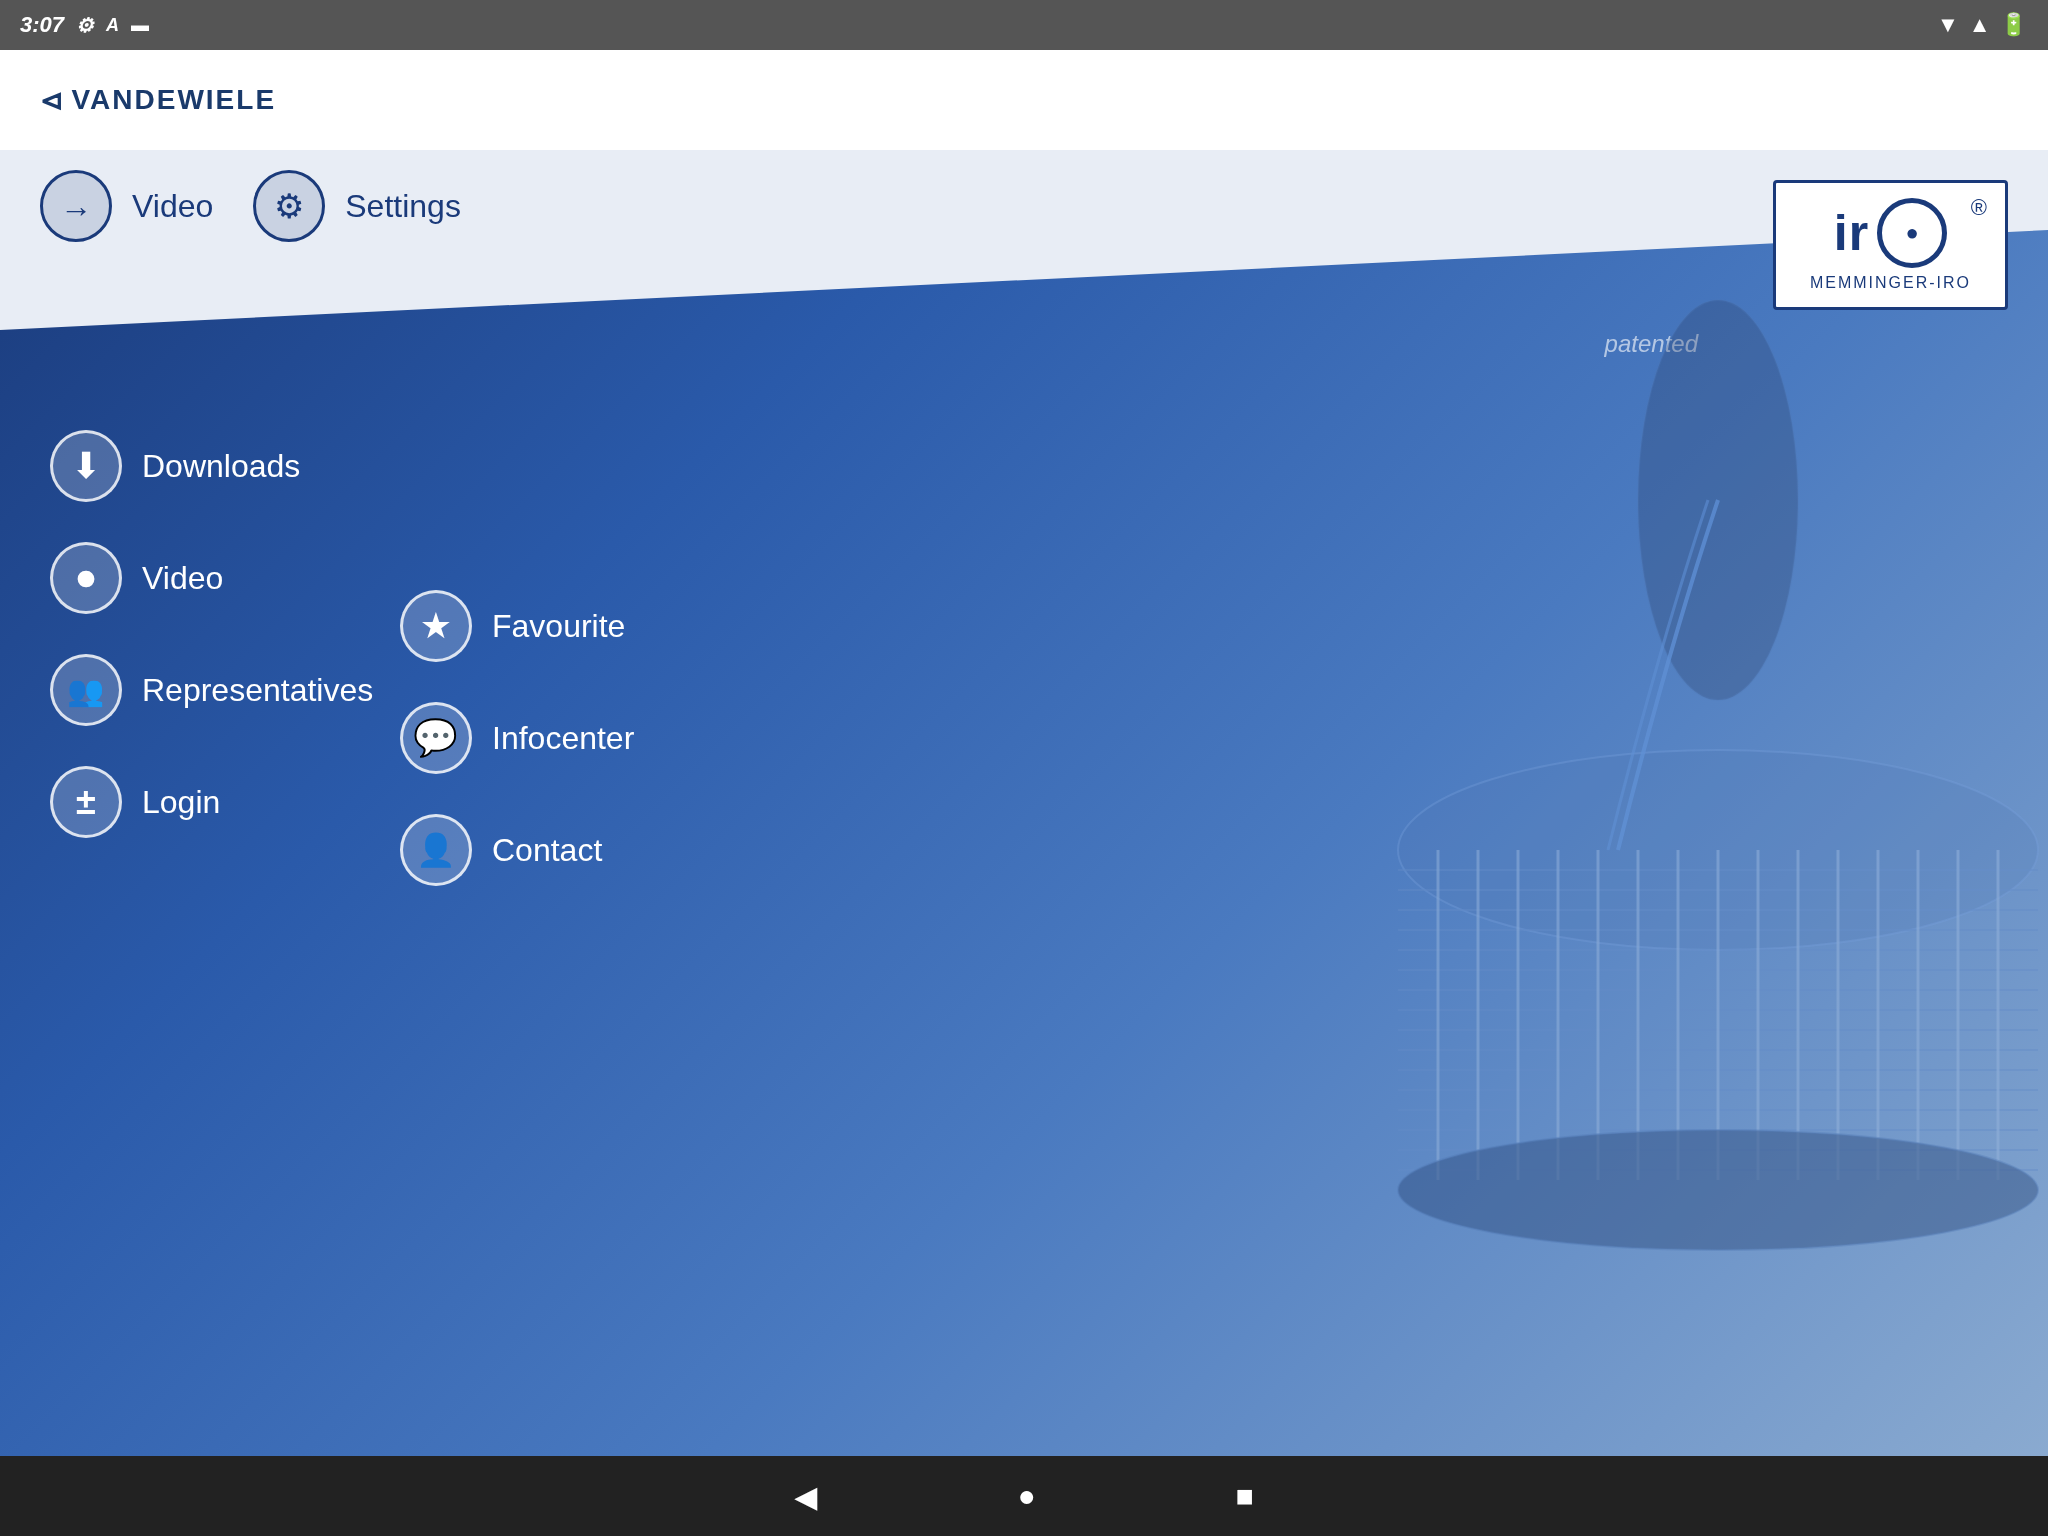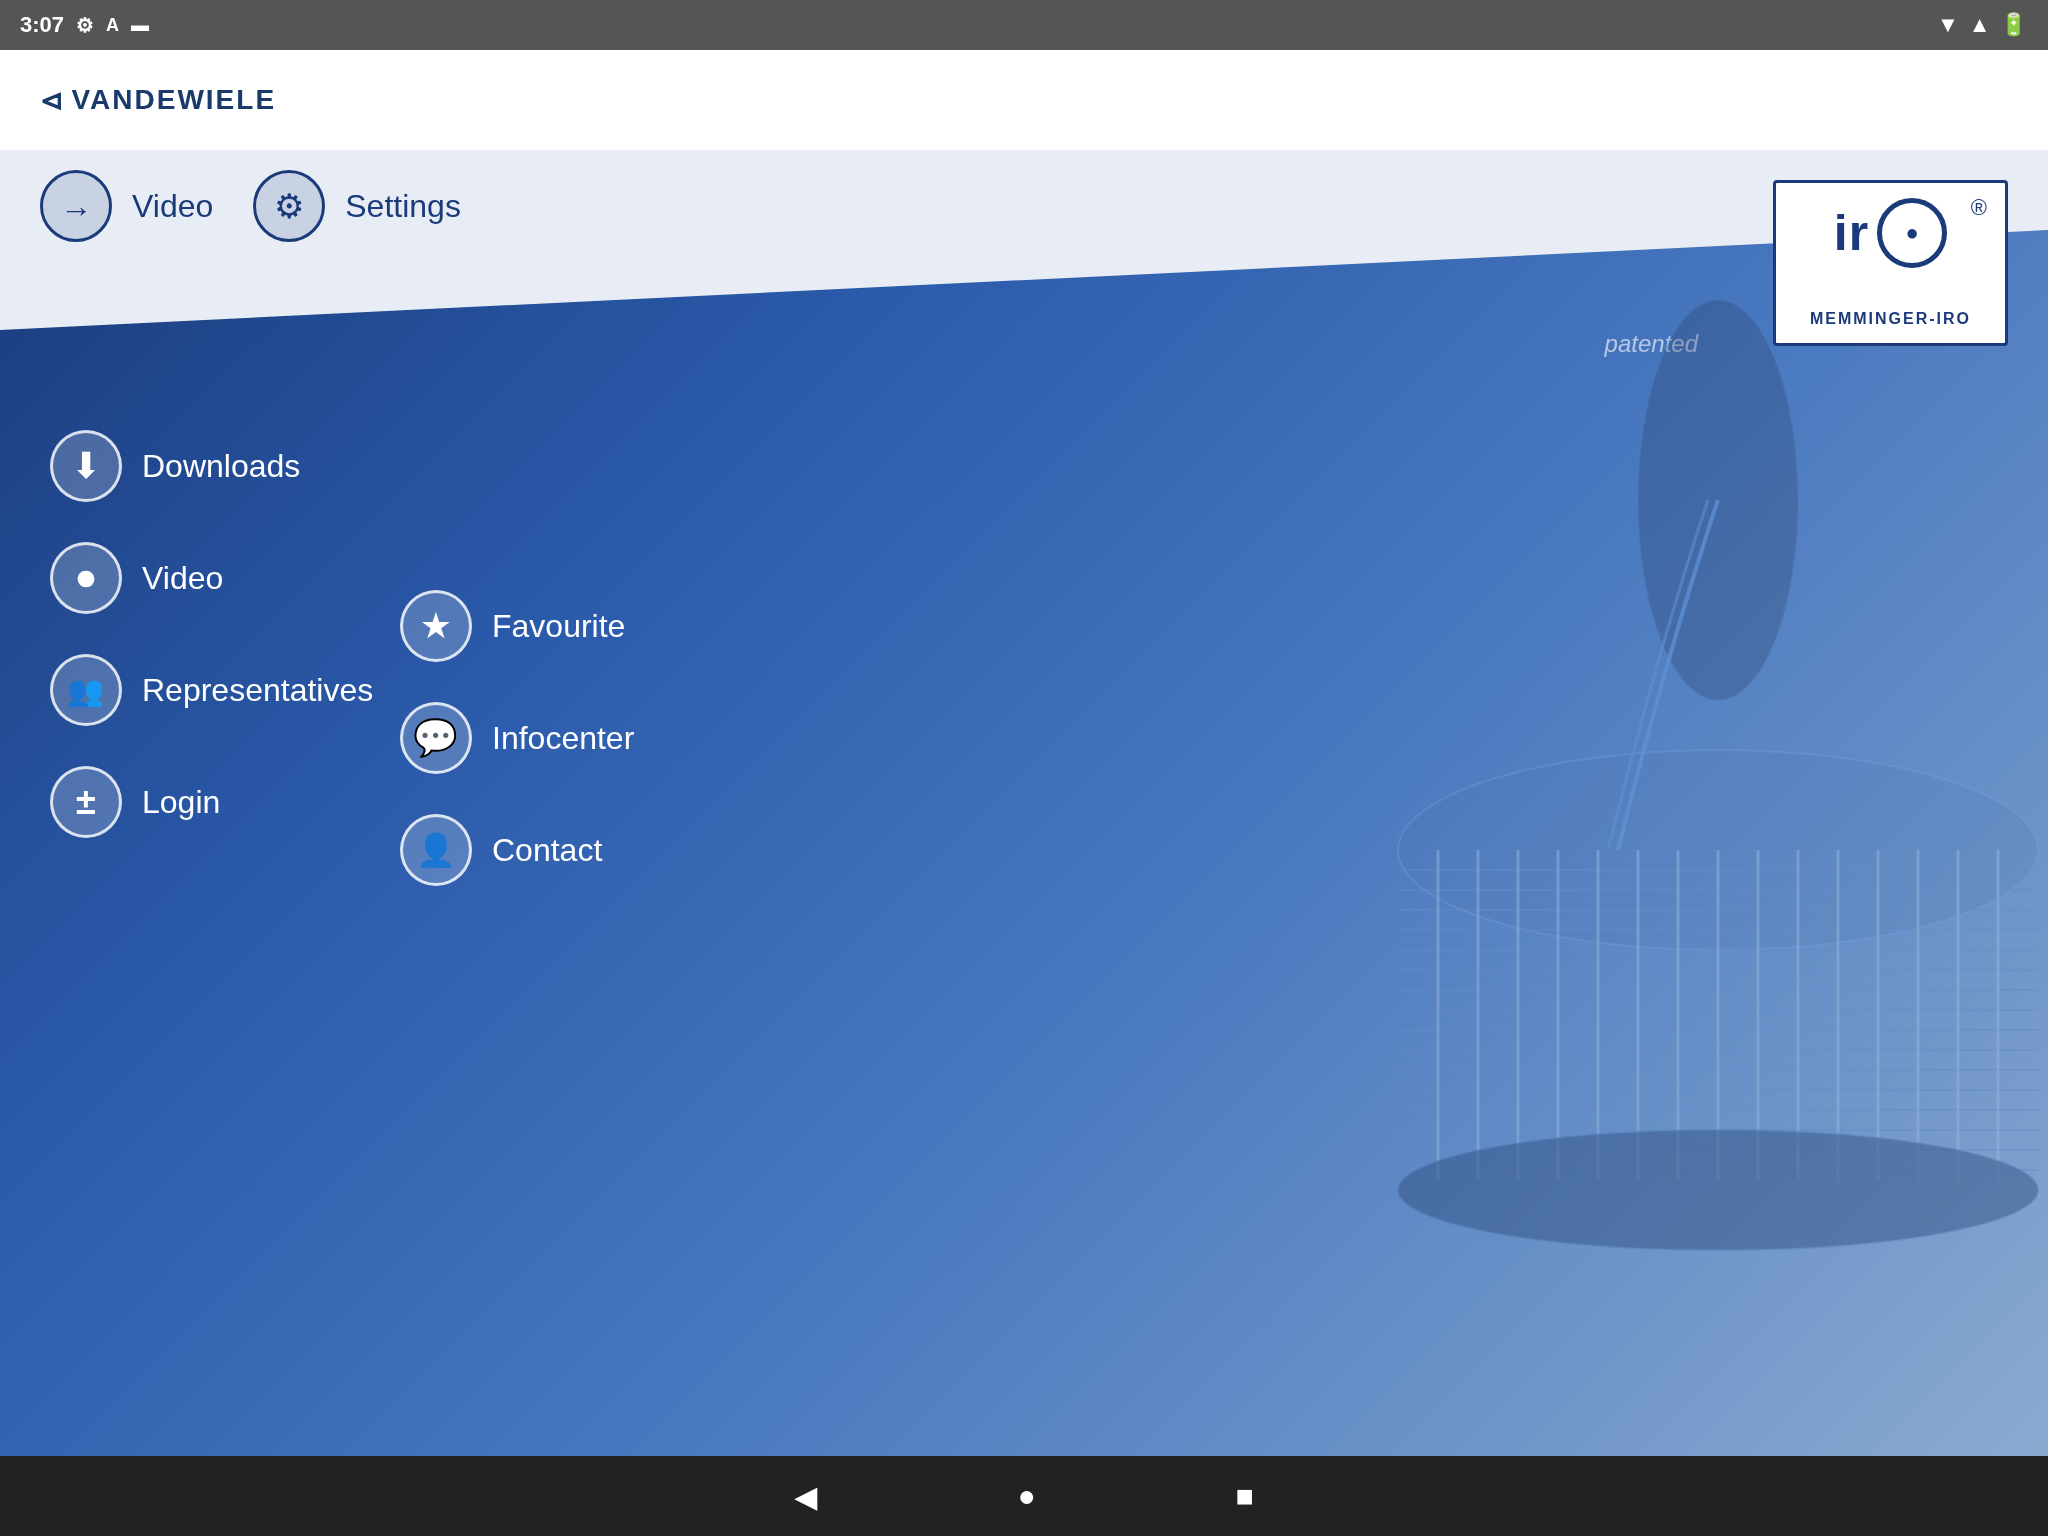--- a/index.html
+++ b/index.html
@@ -24,20 +24,21 @@
       padding: 0 20px;
       flex-shrink: 0;
     }
     .status-bar-left {
       display: flex;
       align-items: center;
       gap: 12px;
       color: #fff;
       font-size: 22px;
       font-weight: bold;
+      font-style: italic;
     }
     .status-bar-right {
       display: flex;
       align-items: center;
       gap: 10px;
       color: #fff;
       font-size: 22px;
     }
 
     
@@ -260,21 +261,21 @@
     <div class="patented-text">patented</div>
 
     <div class="iro-logo">
       <div style="display:flex; align-items:center; gap:8px;">
         <span style="color:#1a3a7a; font-size:50px; font-weight:bold; letter-spacing:1px;">ir</span>
         <div style="width:70px; height:70px; border:5px solid #1a3a7a; border-radius:50%; display:flex; align-items:center; justify-content:center; position:relative;">
           <span style="color:#1a3a7a; font-size:22px; font-weight:bold;">●</span>
         </div>
         <span style="color:#1a3a7a; font-size:22px; position:absolute; top:12px; right:18px;">®</span>
       </div>
-      <span style="color:#1a3a7a; font-size:16px; letter-spacing:2px; font-weight:bold;margin-top:36px;">MEMMINGER-IRO</span>
+      <span style="color:#1a3a7a; font-size:16px; letter-spacing:2px; font-weight:normal;">MEMMINGER-IRO</span>
     </div>
 
     <div class="top-nav">
 
       <div class="menu-item dark">
         <div class="menu-icon-circle dark">
           <span style="font-size:32px; font-weight:bold;">→</span>
         </div>
         <span>Video</span>
       </div>

